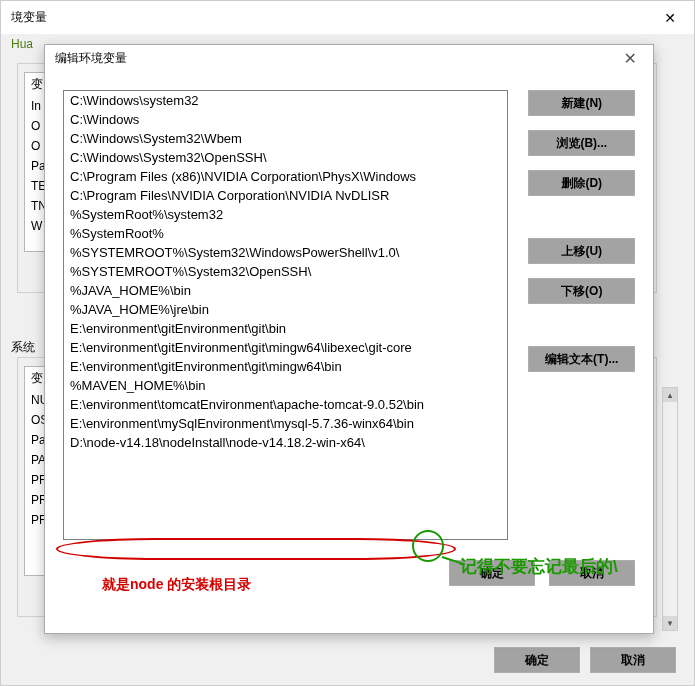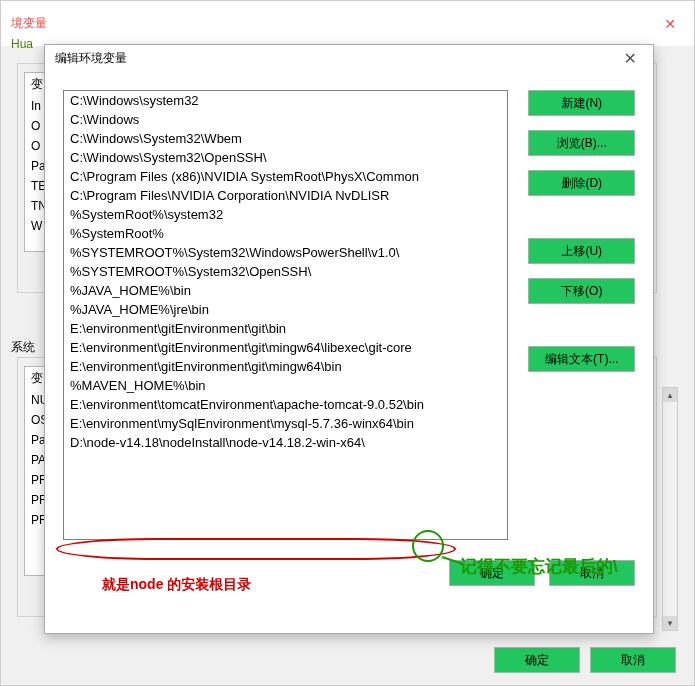--- a/index.html
+++ b/index.html
@@ -14,23 +14,23 @@
     }
     
     .outer-dialog {
       position: absolute;
       left: 0; top: 0;
       width: 695px; height: 686px;
       background: #f0f0f0;
       border: 1px solid #ccc;
     }
     .outer-title {
-      padding: 14px 10px;
-      font-size: 12px;
-      color: #ef4444;
+      padding: 8px 10px;
+      font-size: 12px;
+      color: #000000;
       background: #fff;
       display: flex;
       justify-content: space-between;
       align-items: center;
     }
     .outer-title .close-x {
       cursor: pointer;
       padding: 0 8px;
       font-size: 14px;
     }
@@ -68,25 +68,26 @@
     .outer-buttons {
       position: absolute;
       right: 18px;
       bottom: 12px;
       display: flex;
       gap: 10px;
     }
     .win-button {
       min-width: 86px;
       height: 26px;
-      background: #22c55e;
+      background: #a3a3a3;
       border: 1px solid #adadad;
       font-size: 12px;
       cursor: pointer;
       padding: 0 10px;
+      font-weight: bold;
     }
 
     
     .edit-dialog {
       position: absolute;
       left: 44px;
       top: 44px;
       width: 610px;
       height: 590px;
       background: #fff;
@@ -253,21 +254,21 @@
     <span>编辑环境变量</span>
     <span class="close-x">✕</span>
   </div>
   <div class="edit-body">
     <div class="path-listbox" id="path-listbox">
 
     <div class="item">C:\Windows\system32</div>
         <div class="item">C:\Windows</div>
         <div class="item">C:\Windows\System32\Wbem</div>
         <div class="item">C:\Windows\System32\OpenSSH\</div>
-        <div class="item">C:\Program Files (x86)\NVIDIA SystemRoot\PhysX\Common</div>
+        <div class="item">C:\Program Files (x86)\NVIDIA Corporation\PhysX\Windows</div>
         <div class="item">C:\Program Files\NVIDIA Corporation\NVIDIA NvDLISR</div>
         <div class="item">%SystemRoot%\system32</div>
         <div class="item">%SystemRoot%</div>
         <div class="item">%SYSTEMROOT%\System32\WindowsPowerShell\v1.0\</div>
         <div class="item">%SYSTEMROOT%\System32\OpenSSH\</div>
         <div class="item">%JAVA_HOME%\bin</div>
         <div class="item">%JAVA_HOME%\jre\bin</div>
         <div class="item">E:\environment\gitEnvironment\git\bin</div>
         <div class="item">E:\environment\gitEnvironment\git\mingw64\libexec\git-core</div>
         <div class="item">E:\environment\gitEnvironment\git\mingw64\bin</div>

